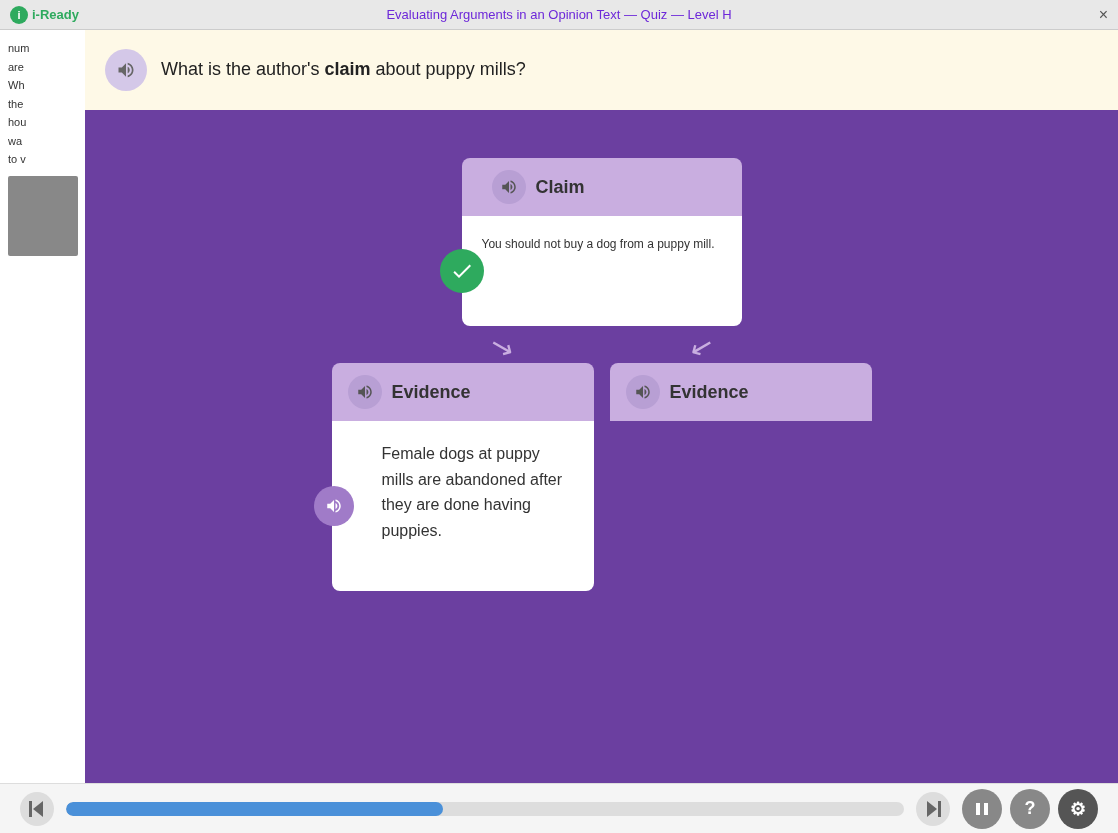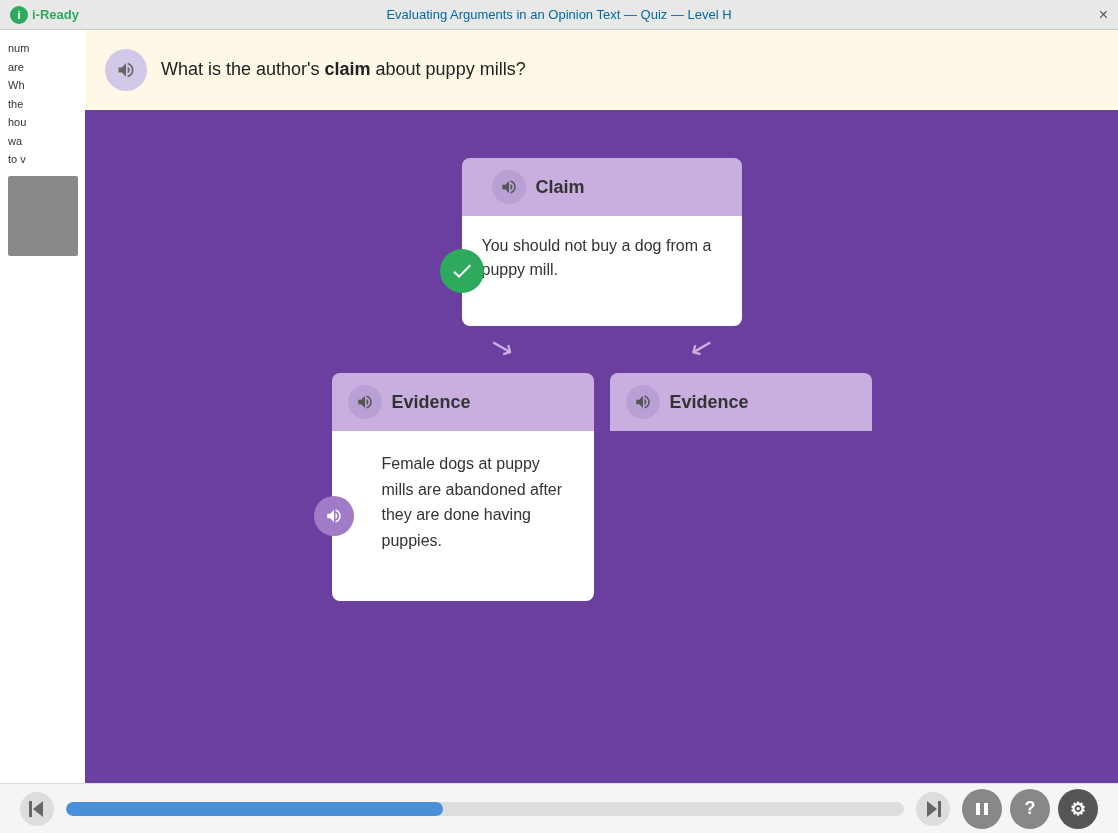--- a/index.html
+++ b/index.html
@@ -36,21 +36,21 @@
     .title-bar-logo .logo-i {
       background: #2eaa5e;
       color: white;
       border-radius: 50%;
       width: 18px; height: 18px;
       display: flex; align-items: center; justify-content: center;
       font-size: 11px; font-weight: bold;
     }
     .title-bar-title {
       font-size: 13px;
-      color: #0369a1;
+      color: #6d28d9;
     }
     .title-bar-close {
       position: absolute;
       right: 10px;
       font-size: 16px;
       cursor: pointer;
       color: #555;
     }
 
     
@@ -166,21 +166,21 @@
     }
     .claim-body {
       background: white;
       border-radius: 0 0 8px 8px;
       padding: 18px 20px;
       width: 280px;
       position: relative;
       min-height: 110px;
     }
     .claim-body-text {
-      font-size: 16px;
+      font-size: 12px;
       color: #333;
       line-height: 1.5;
     }
     .correct-checkmark {
       position: absolute;
       left: -22px;
       top: 50%;
       transform: translateY(-50%);
       width: 44px; height: 44px;
       background: #2eaa5e;
@@ -211,21 +211,20 @@
       color: #c9aee0;
       transform: rotate(15deg);
       margin-right: 60px;
     }
 
     
     .evidence-row {
       display: flex;
       gap: 16px;
       width: 540px;
-      margin-top: 10px;
     }
     .evidence-block {
       flex: 1;
       border-radius: 8px;
       overflow: visible;
       display: flex;
       flex-direction: column;
     }
     .evidence-header {
       background: #c9aee0;

